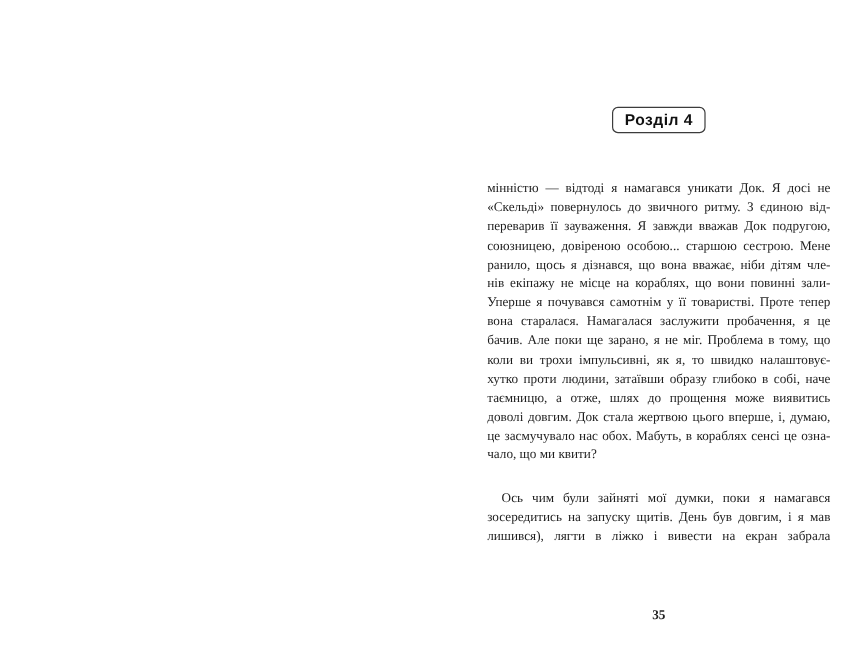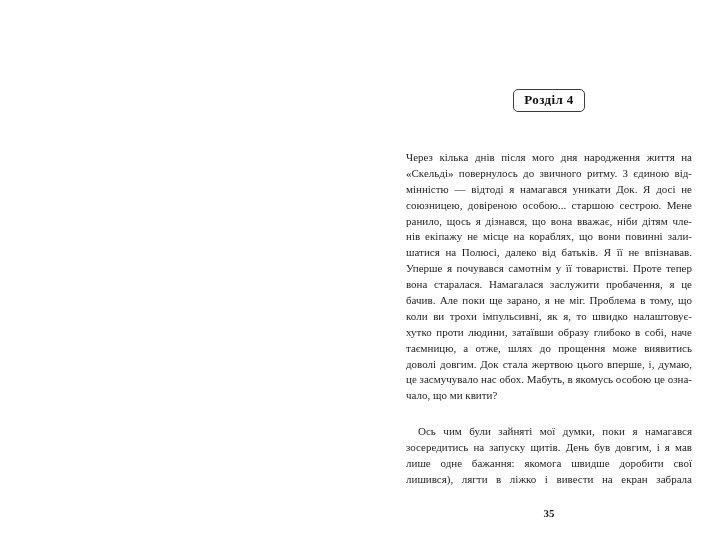--- a/index.html
+++ b/index.html
@@ -21,21 +21,21 @@
     top: 89px;
     width: 286px;
     display: flex;
     justify-content: center;
   }
   .chapter-box {
     display: inline-block;
     border: 1.5px solid #3c3c3c;
     border-radius: 5px;
     padding: 2px 10px 3px 10px;
-    font-family: Liberation Serif, serif;
+    font-family: Liberation Sans, sans-serif;
     font-weight: 700;
     font-size: 13px;
     letter-spacing: 0.4px;
     color: #111111;
     background: #ffffff;
   }
   .body-text {
     position: absolute;
     left: 406px;
     top: 150px;
@@ -73,36 +73,34 @@
 <body>
 
 <div class="page">
   <div class="chapter-row">
     <div class="chapter-box">
       <span>Розділ 4</span>
     </div>
   </div>
 
   <div class="body-text">
-      <div class="line">Через кілька днів після мого дня народження життя на</div>
+      <div class="line">мінністю — відтоді я намагався уникати Док. Я досі не</div>
       <div class="line">«Скельді» повернулось до звичного ритму. З єдиною від-</div>
-      <div class="line">мінністю — відтоді я намагався уникати Док. Я досі не</div>
+      <div class="line">переварив її зауваження. Я завжди вважав Док подругою,</div>
       <div class="line">союзницею, довіреною особою... старшою сестрою. Мене</div>
       <div class="line">ранило, щось я дізнався, що вона вважає, ніби дітям чле-</div>
       <div class="line">нів екіпажу не місце на кораблях, що вони повинні зали-</div>
-      <div class="line">шатися на Полюсі, далеко від батьків. Я її не впізнавав.</div>
       <div class="line">Уперше я почувався самотнім у її товаристві. Проте тепер</div>
       <div class="line">вона старалася. Намагалася заслужити пробачення, я це</div>
       <div class="line">бачив. Але поки ще зарано, я не міг. Проблема в тому, що</div>
       <div class="line">коли ви трохи імпульсивні, як я, то швидко налаштовує-</div>
       <div class="line">хутко проти людини, затаївши образу глибоко в собі, наче</div>
       <div class="line">таємницю, а отже, шлях до прощення може виявитись</div>
       <div class="line">доволі довгим. Док стала жертвою цього вперше, і, думаю,</div>
-      <div class="line">це засмучувало нас обох. Мабуть, в якомусь особою це озна-</div>
+      <div class="line">це засмучувало нас обох. Мабуть, в кораблях сенсі це озна-</div>
       <div class="line para-end">чало, що ми квити?</div>
       <div class="line indent">Ось чим були зайняті мої думки, поки я намагався</div>
       <div class="line">зосередитись на запуску щитів. День був довгим, і я мав</div>
-      <div class="line">лише одне бажання: якомога швидше доробити свої</div>
       <div class="line">лишився), лягти в ліжко і вивести на екран забрала</div>
     </div>
 
   <div class="page-number">35</div>
 </div>
 
 </body></html>

